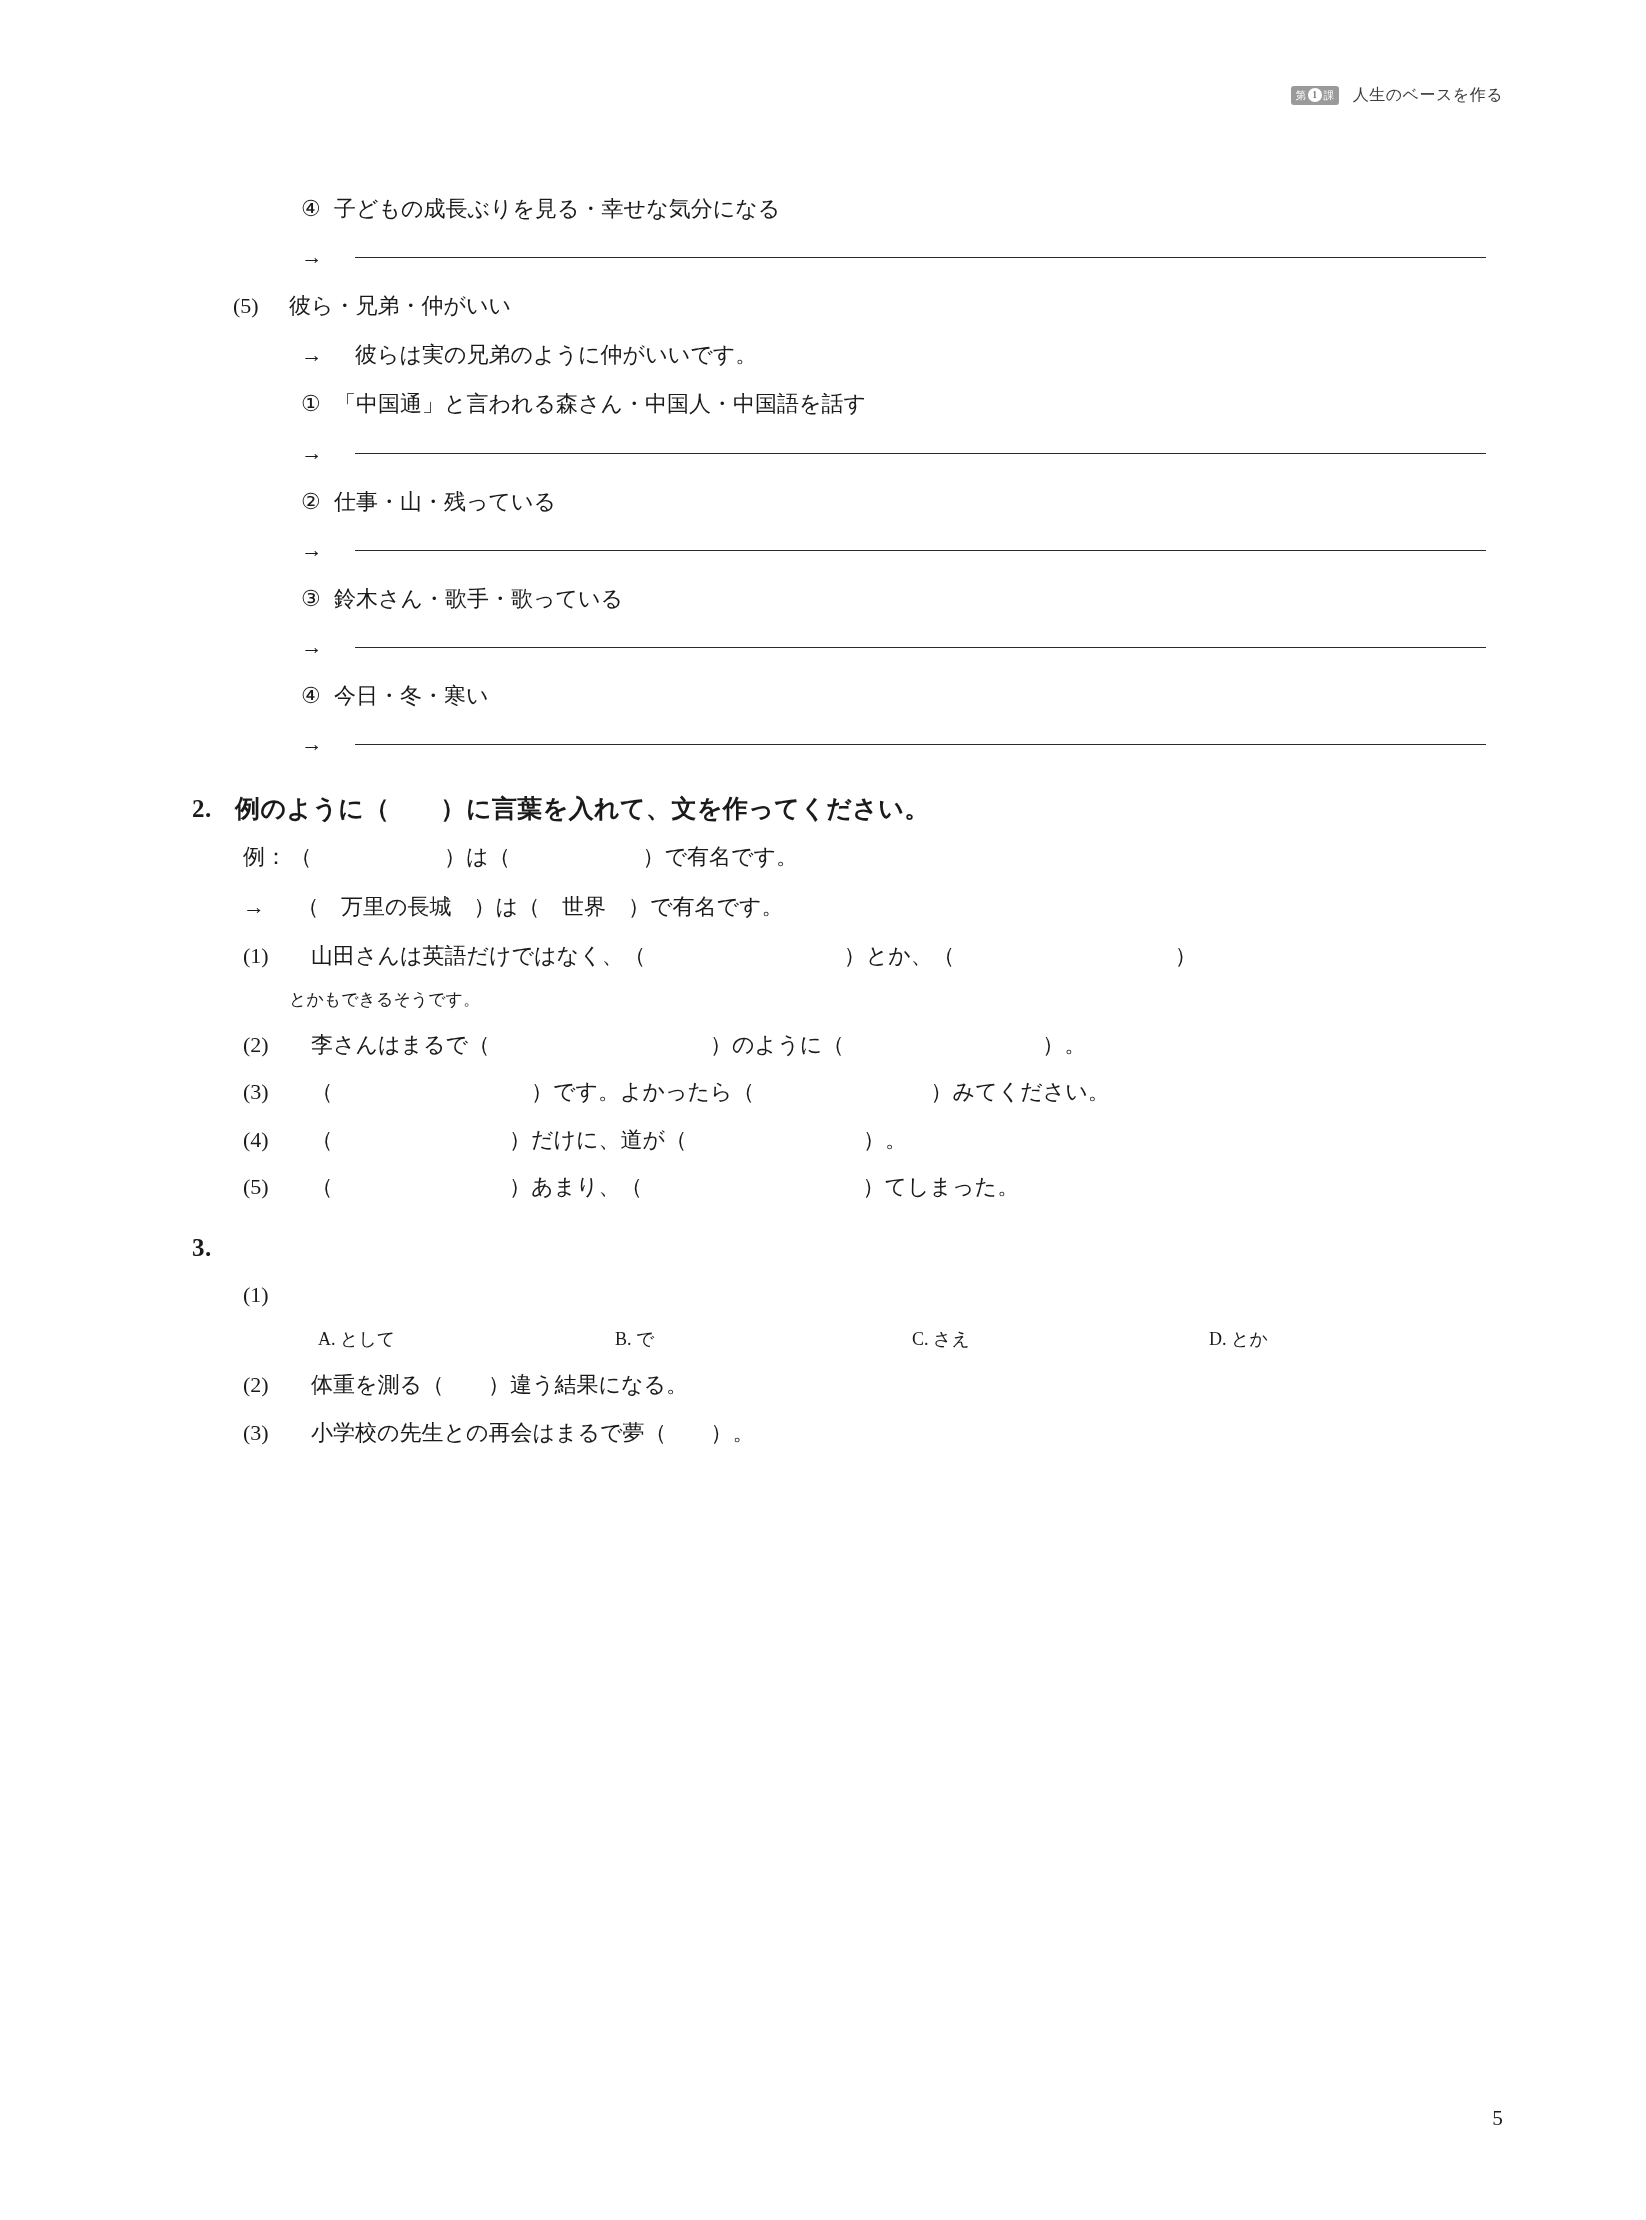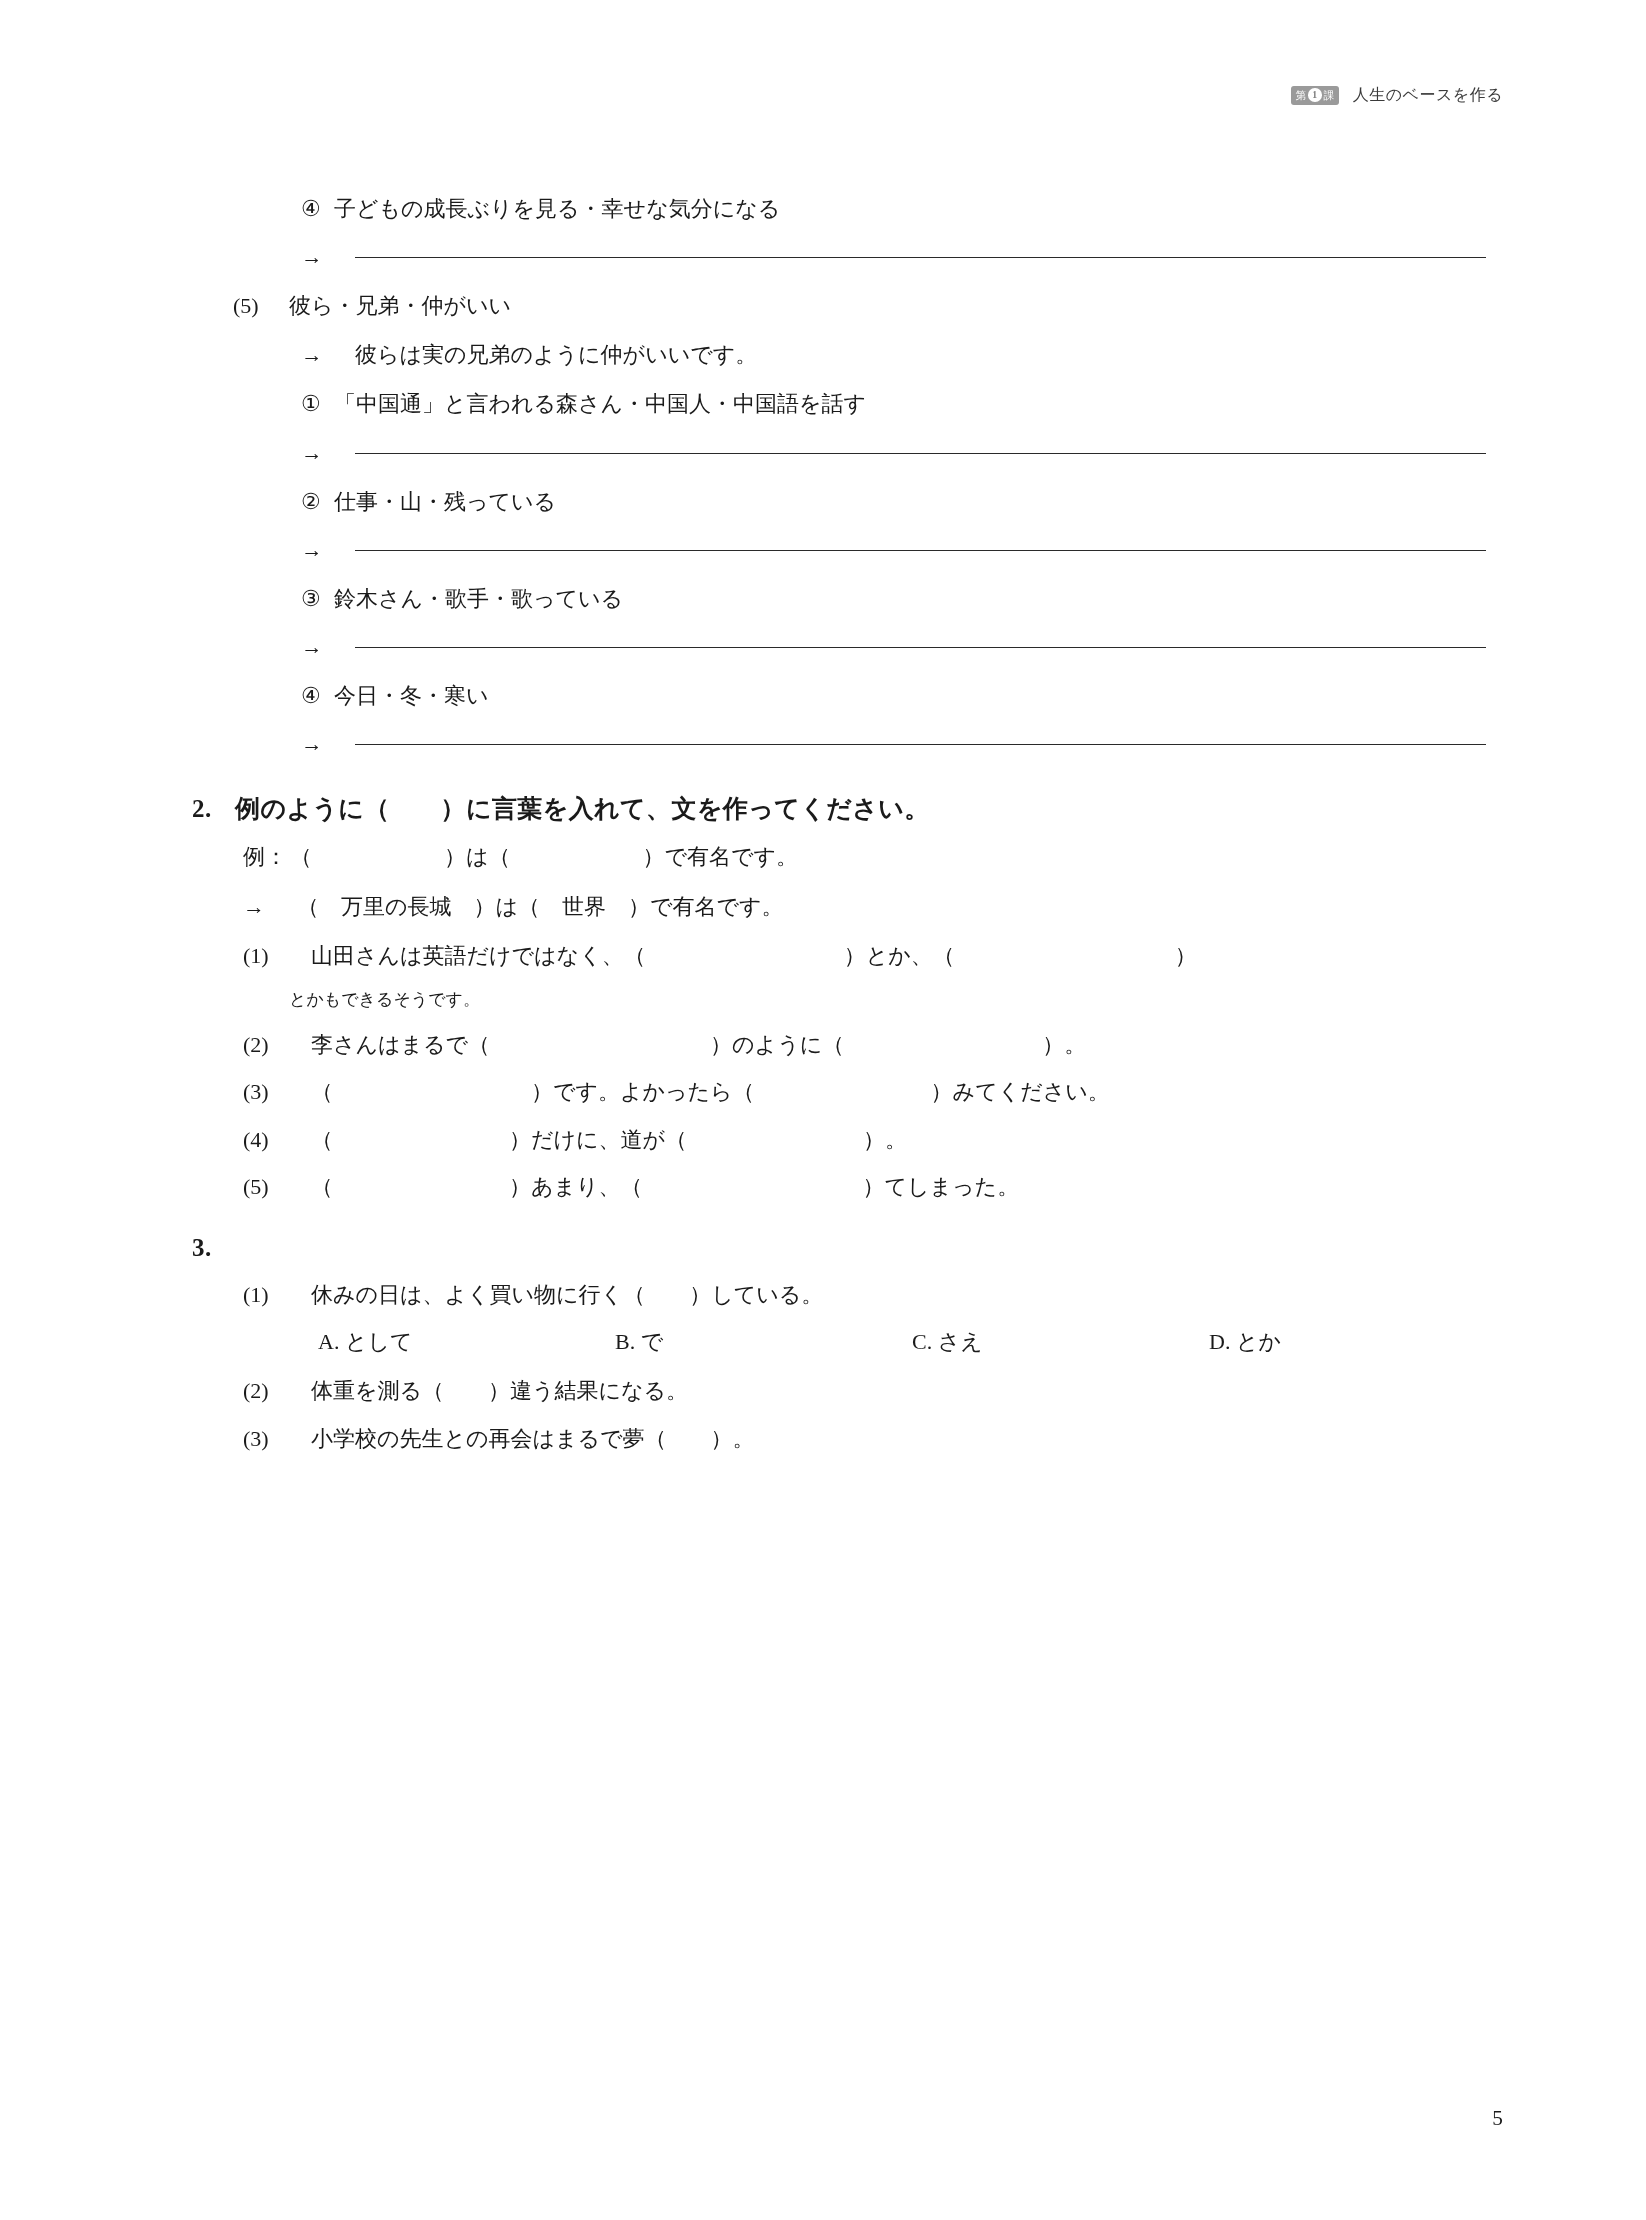--- a/index.html
+++ b/index.html
@@ -155,21 +155,21 @@
   
   .cont {
     padding-left: 289px;
     font-size: 17px;
     margin: 0 0 19.4px 0;
   }
 
   
   .opts {
     display: flex;
-    font-size: 22px;
+    font-size: 18px;
     padding-left: 318px;
     margin: 0 0 19.4px 0;
   }
   .opts .opt {
     width: 297px;
     flex: none;
   }
 
   
   .q-line {
@@ -311,21 +311,20 @@
       </div>
     </div>
 
     <div class="block">
       <div class="section-heading">
         <span class="sn">3.</span>
       </div>
 
       <div class="q-line">
         <span class="lbl">(1)</span>
-        <span class="txt">休みの日は、よく買い物に行く（　　）している。</span>
       </div>
       <div class="opts">
         <span class="opt">A. として</span>
         <span class="opt">B. で</span>
         <span class="opt">C. さえ</span>
         <span class="opt">D. とか</span>
       </div>
 
       <div class="q-line">
         <span class="lbl">(2)</span>

